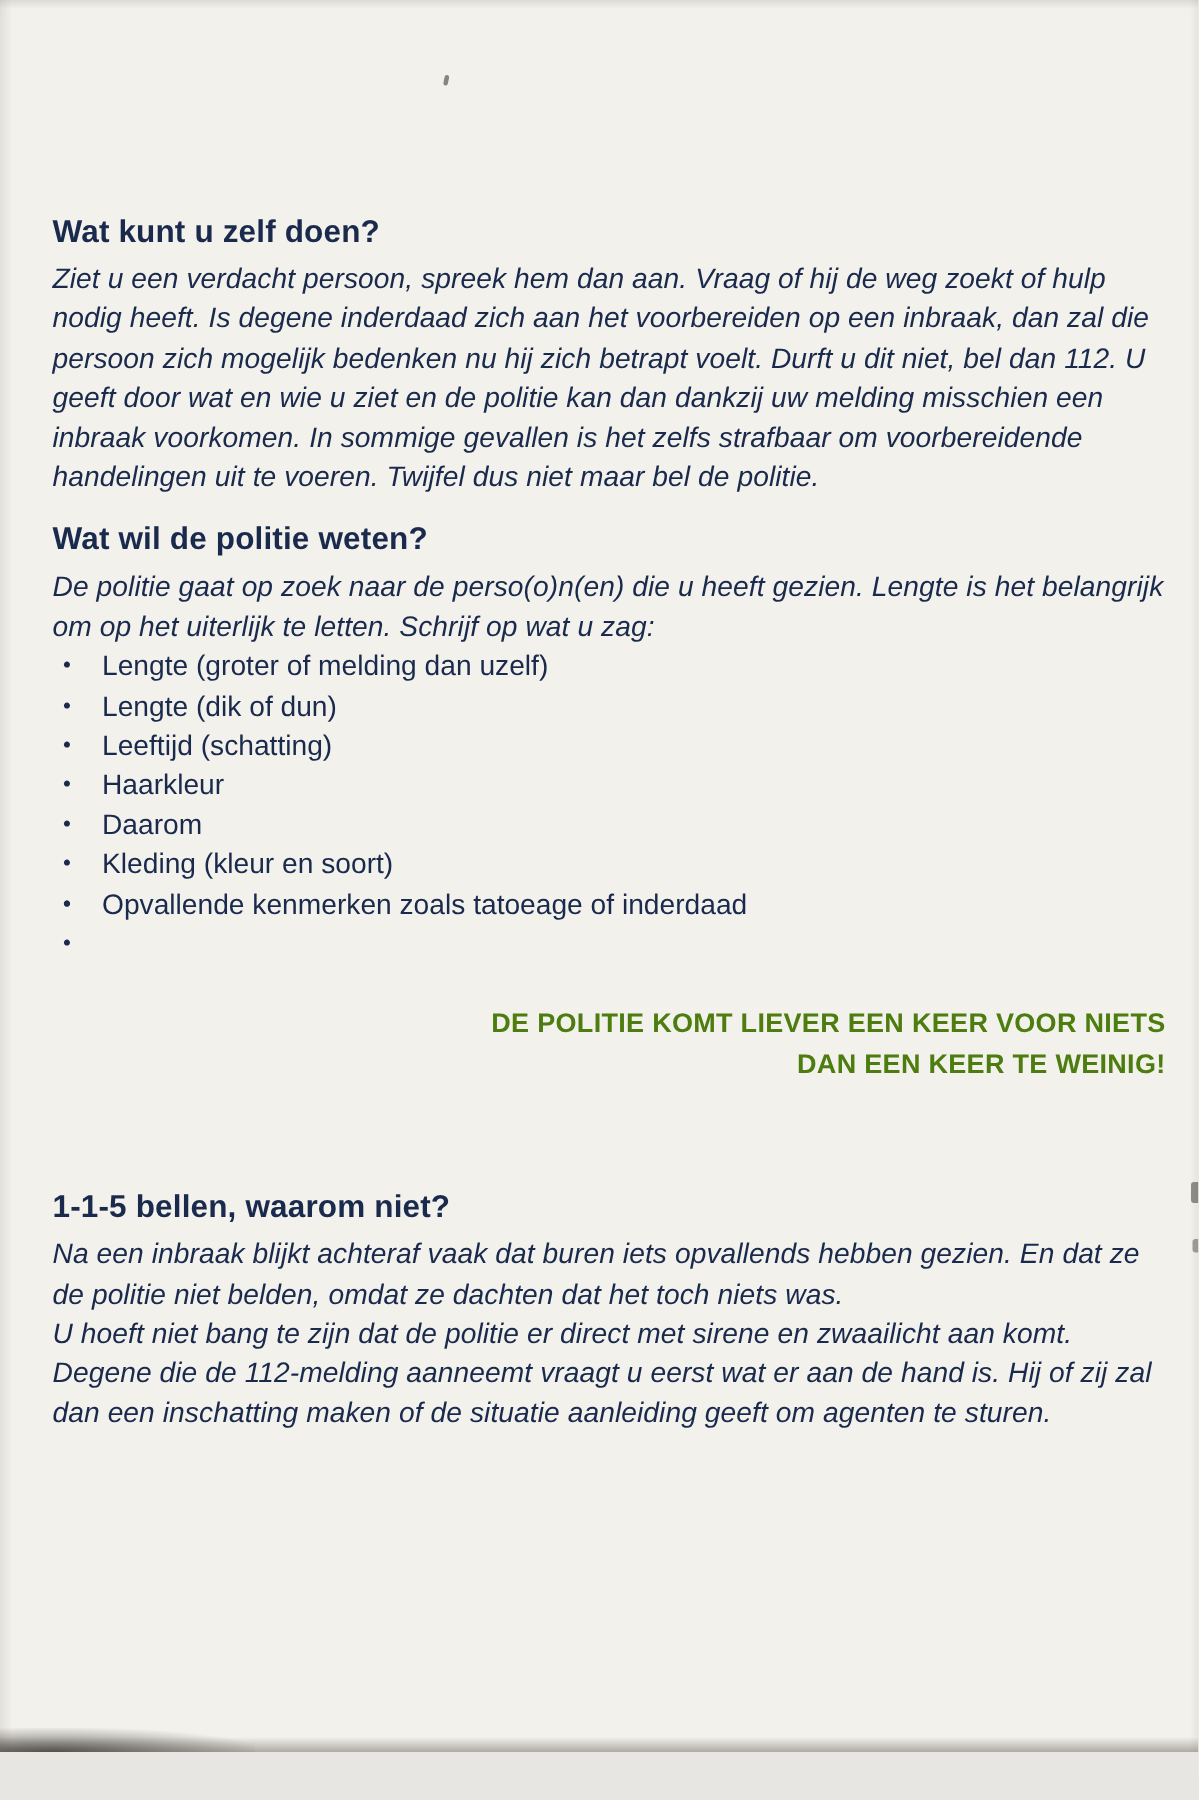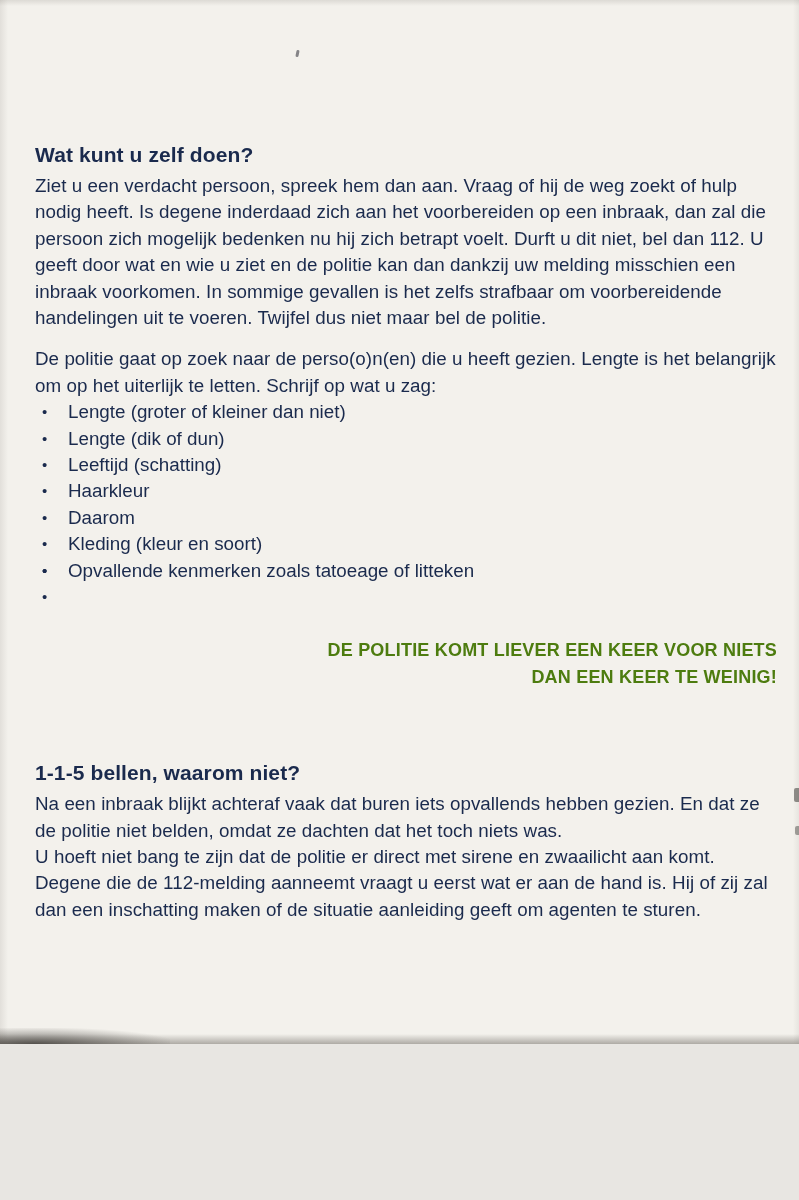--- a/index.html
+++ b/index.html
@@ -1,21 +1,21 @@
 <!DOCTYPE html>
 <html><head>
 <meta charset="utf-8">
 <style>
   * { box-sizing: border-box; }
   html, body { margin: 0; padding: 0; background: #e8e6e2; }
 
   .page {
     position: relative;
     width: 799px;
-    height: 1044px;
+    height: 1168px;
     margin: 0 auto;
     background: #f3f1ec;
     font-family: "Liberation Sans", sans-serif;
     color: #1a2a4d;
     overflow: hidden;
   }
 
   
   .vignette {
     position: absolute; inset: 0; pointer-events: none;
@@ -55,20 +55,21 @@
     font-weight: bold;
     margin: 0 0 5px 0;
     line-height: 27px;
     letter-spacing: 0.1px;
   }
   p.body-text {
     font-size: 18.8px;
     line-height: 26.4px;
     margin: 0;
     letter-spacing: 0.05px;
+    font-style: italic;
   }
 
   .section { margin: 0; }
   .section + .section { margin-top: 15px; }
 
   ul.bullet-list {
     list-style: none;
     margin: 0;
     padding: 0;
   }
@@ -110,25 +111,26 @@
   <div class="edge-mark-2"></div>
 
   <div class="content">
 
     <div class="section">
       <h2 class="heading">Wat kunt u zelf doen?</h2>
       <p class="body-text">Ziet u een verdacht persoon, spreek hem dan aan. Vraag of hij de weg zoekt of hulp nodig heeft. Is degene inderdaad zich aan het voorbereiden op een inbraak, dan zal die persoon zich mogelijk bedenken nu hij zich betrapt voelt. Durft u dit niet, bel dan 112. U geeft door wat en wie u ziet en de politie kan dan dankzij uw melding misschien een inbraak voorkomen. In sommige gevallen is het zelfs strafbaar om voorbereidende handelingen uit te voeren. Twijfel dus niet maar bel de politie.</p>
     </div>
 
     <div class="section">
+      <h2 class="heading">Wat wil de politie weten?</h2>
       <p class="body-text">De politie gaat op zoek naar de perso(o)n(en) die u heeft gezien. Lengte is het belangrijk om op het uiterlijk te letten. Schrijf op wat u zag:</p>
       <ul class="bullet-list">
         <li>
           <span class="bullet">•</span>
-          <span>Lengte (groter of kleiner dan niet)</span>
+          <span>Lengte (groter of melding dan uzelf)</span>
         </li>
         <li>
           <span class="bullet">•</span>
           <span>Lengte (dik of dun)</span>
         </li>
         <li>
           <span class="bullet">•</span>
           <span>Leeftijd (schatting)</span>
         </li>
         <li>
@@ -141,21 +143,21 @@
         </li>
         <li>
           <span class="bullet">•</span>
           <span>Kleding (kleur en soort)</span>
         </li>
         <li>
           <span class="bullet">•</span>
         </li>
         <li>
           <span class="bullet">•</span>
-          <span>Opvallende kenmerken zoals tatoeage of litteken</span>
+          <span>Opvallende kenmerken zoals tatoeage of inderdaad</span>
         </li>
         <li>
           <span class="bullet">•</span>
         </li>
       </ul>
     </div>
 
     <div class="callout">
       <div>DE POLITIE KOMT LIEVER EEN KEER VOOR NIETS</div>
       <div>DAN EEN KEER TE WEINIG!</div>

